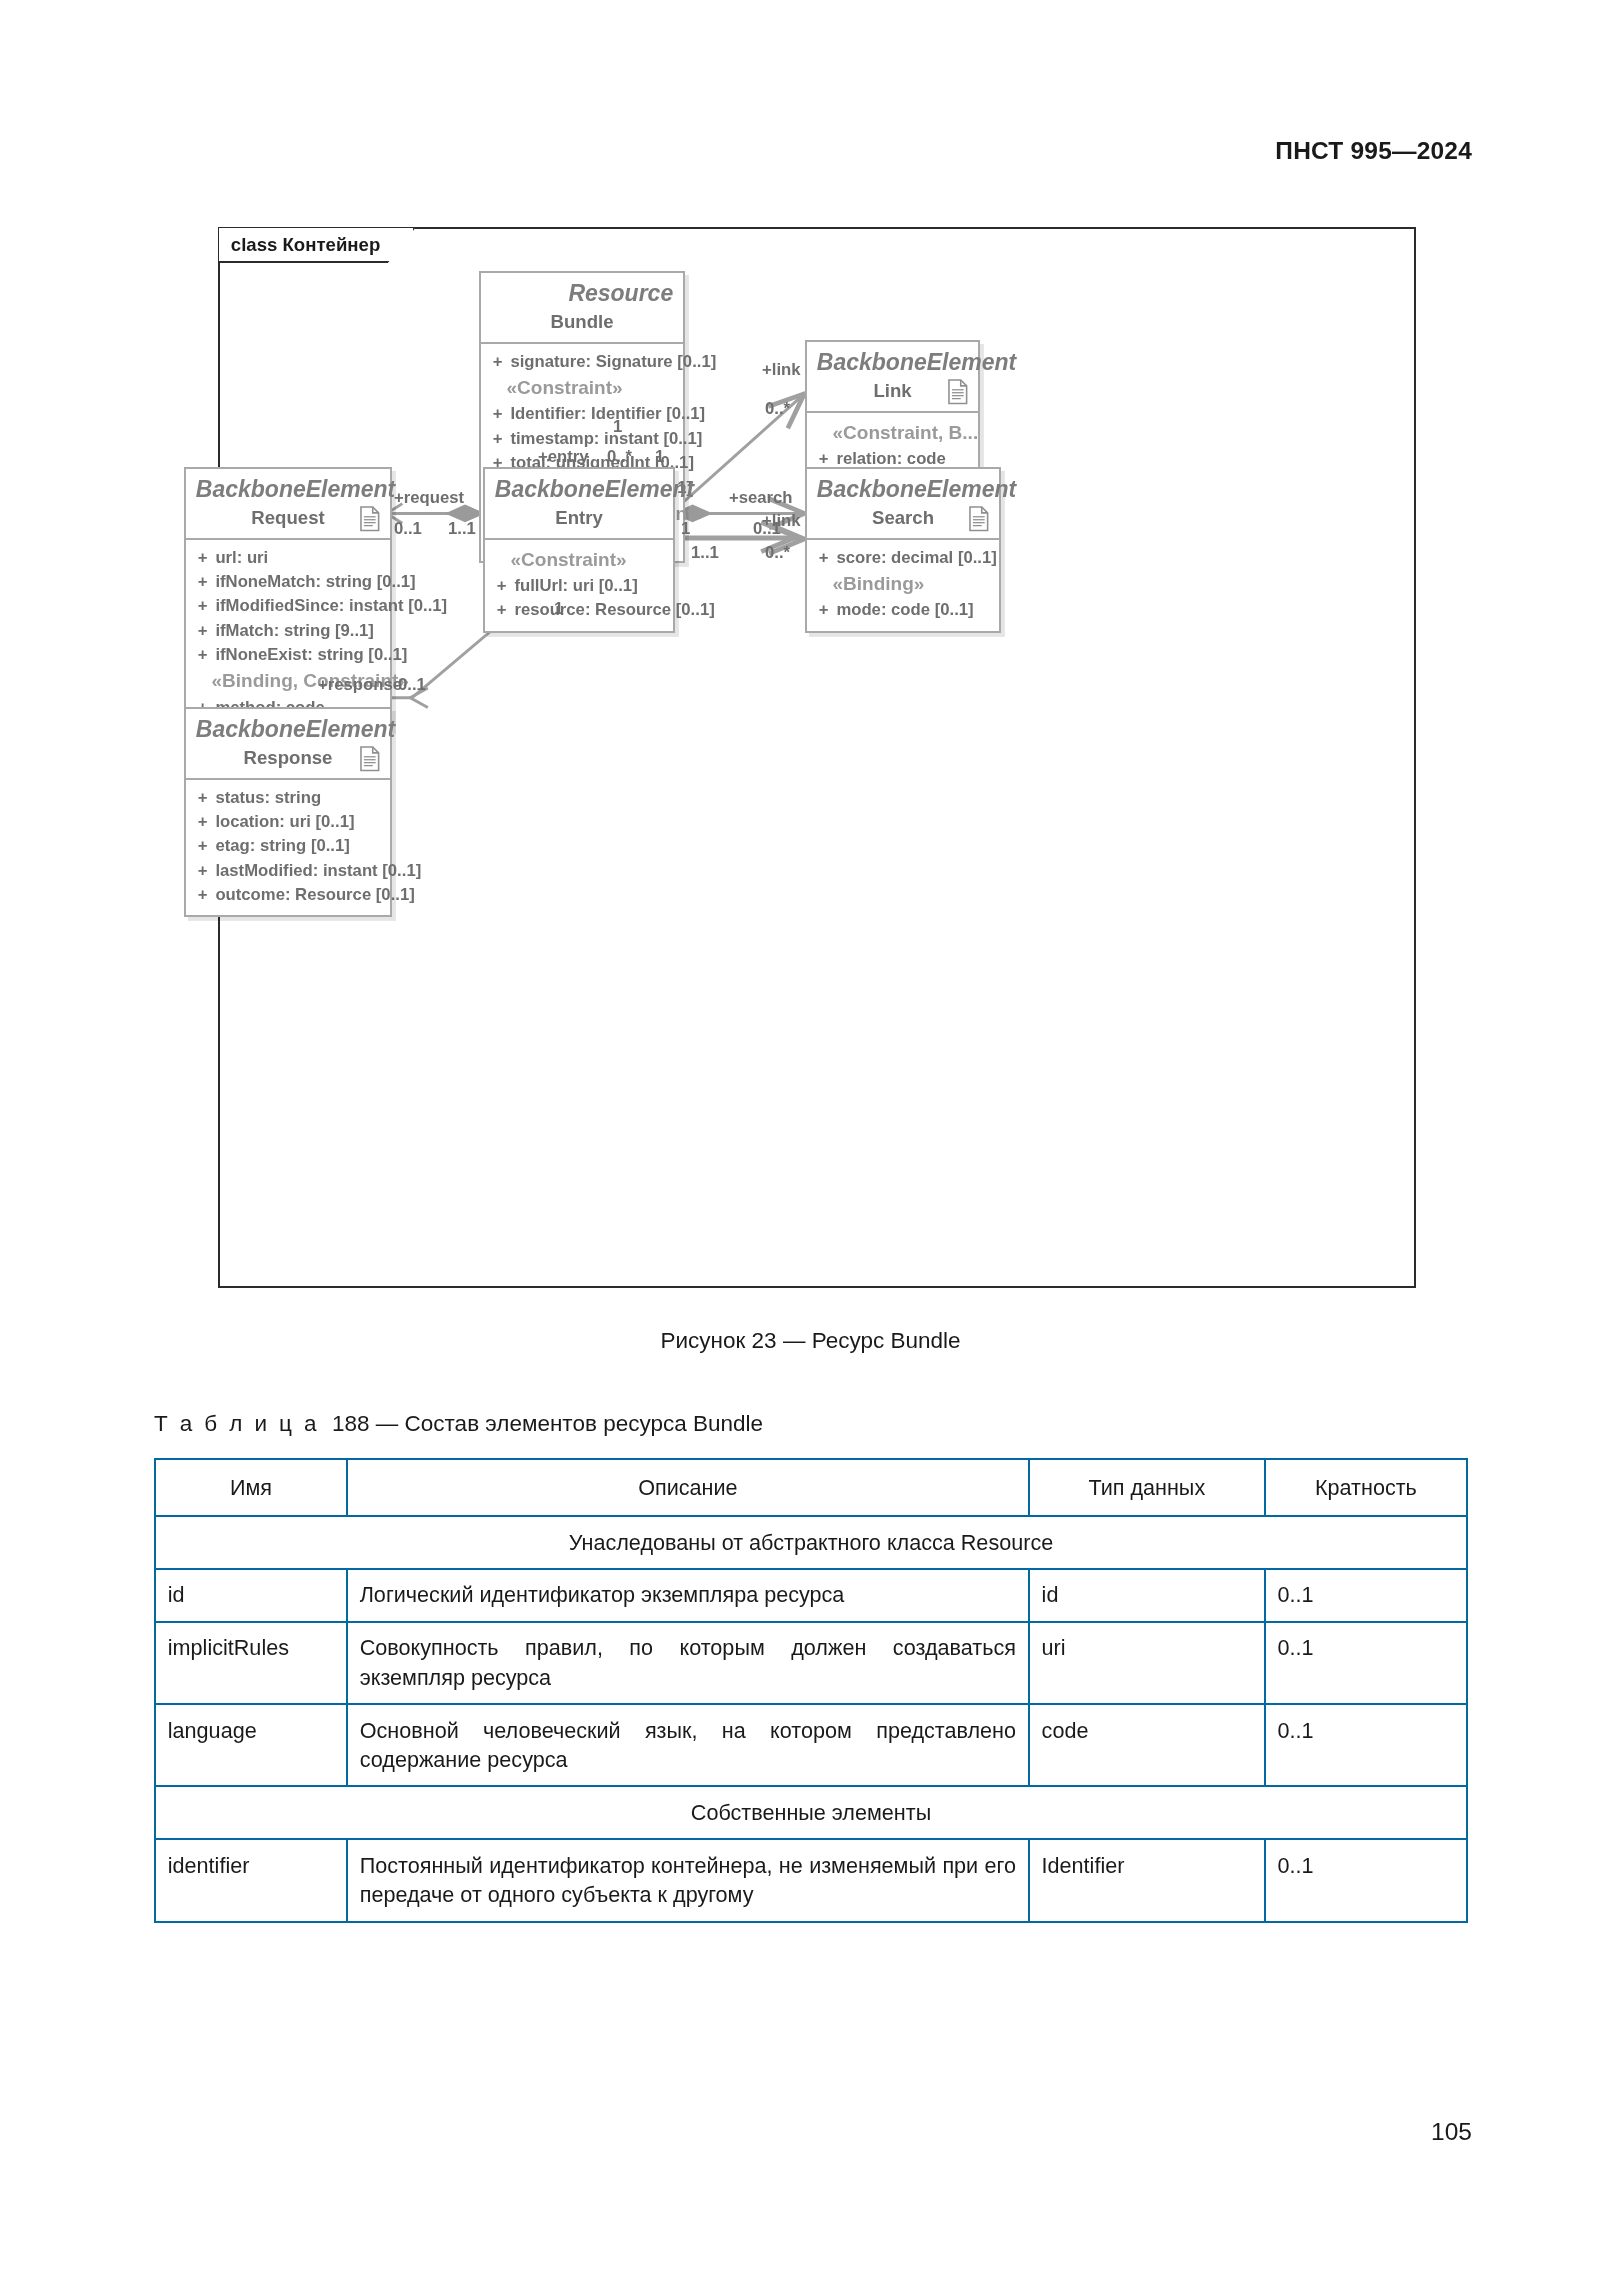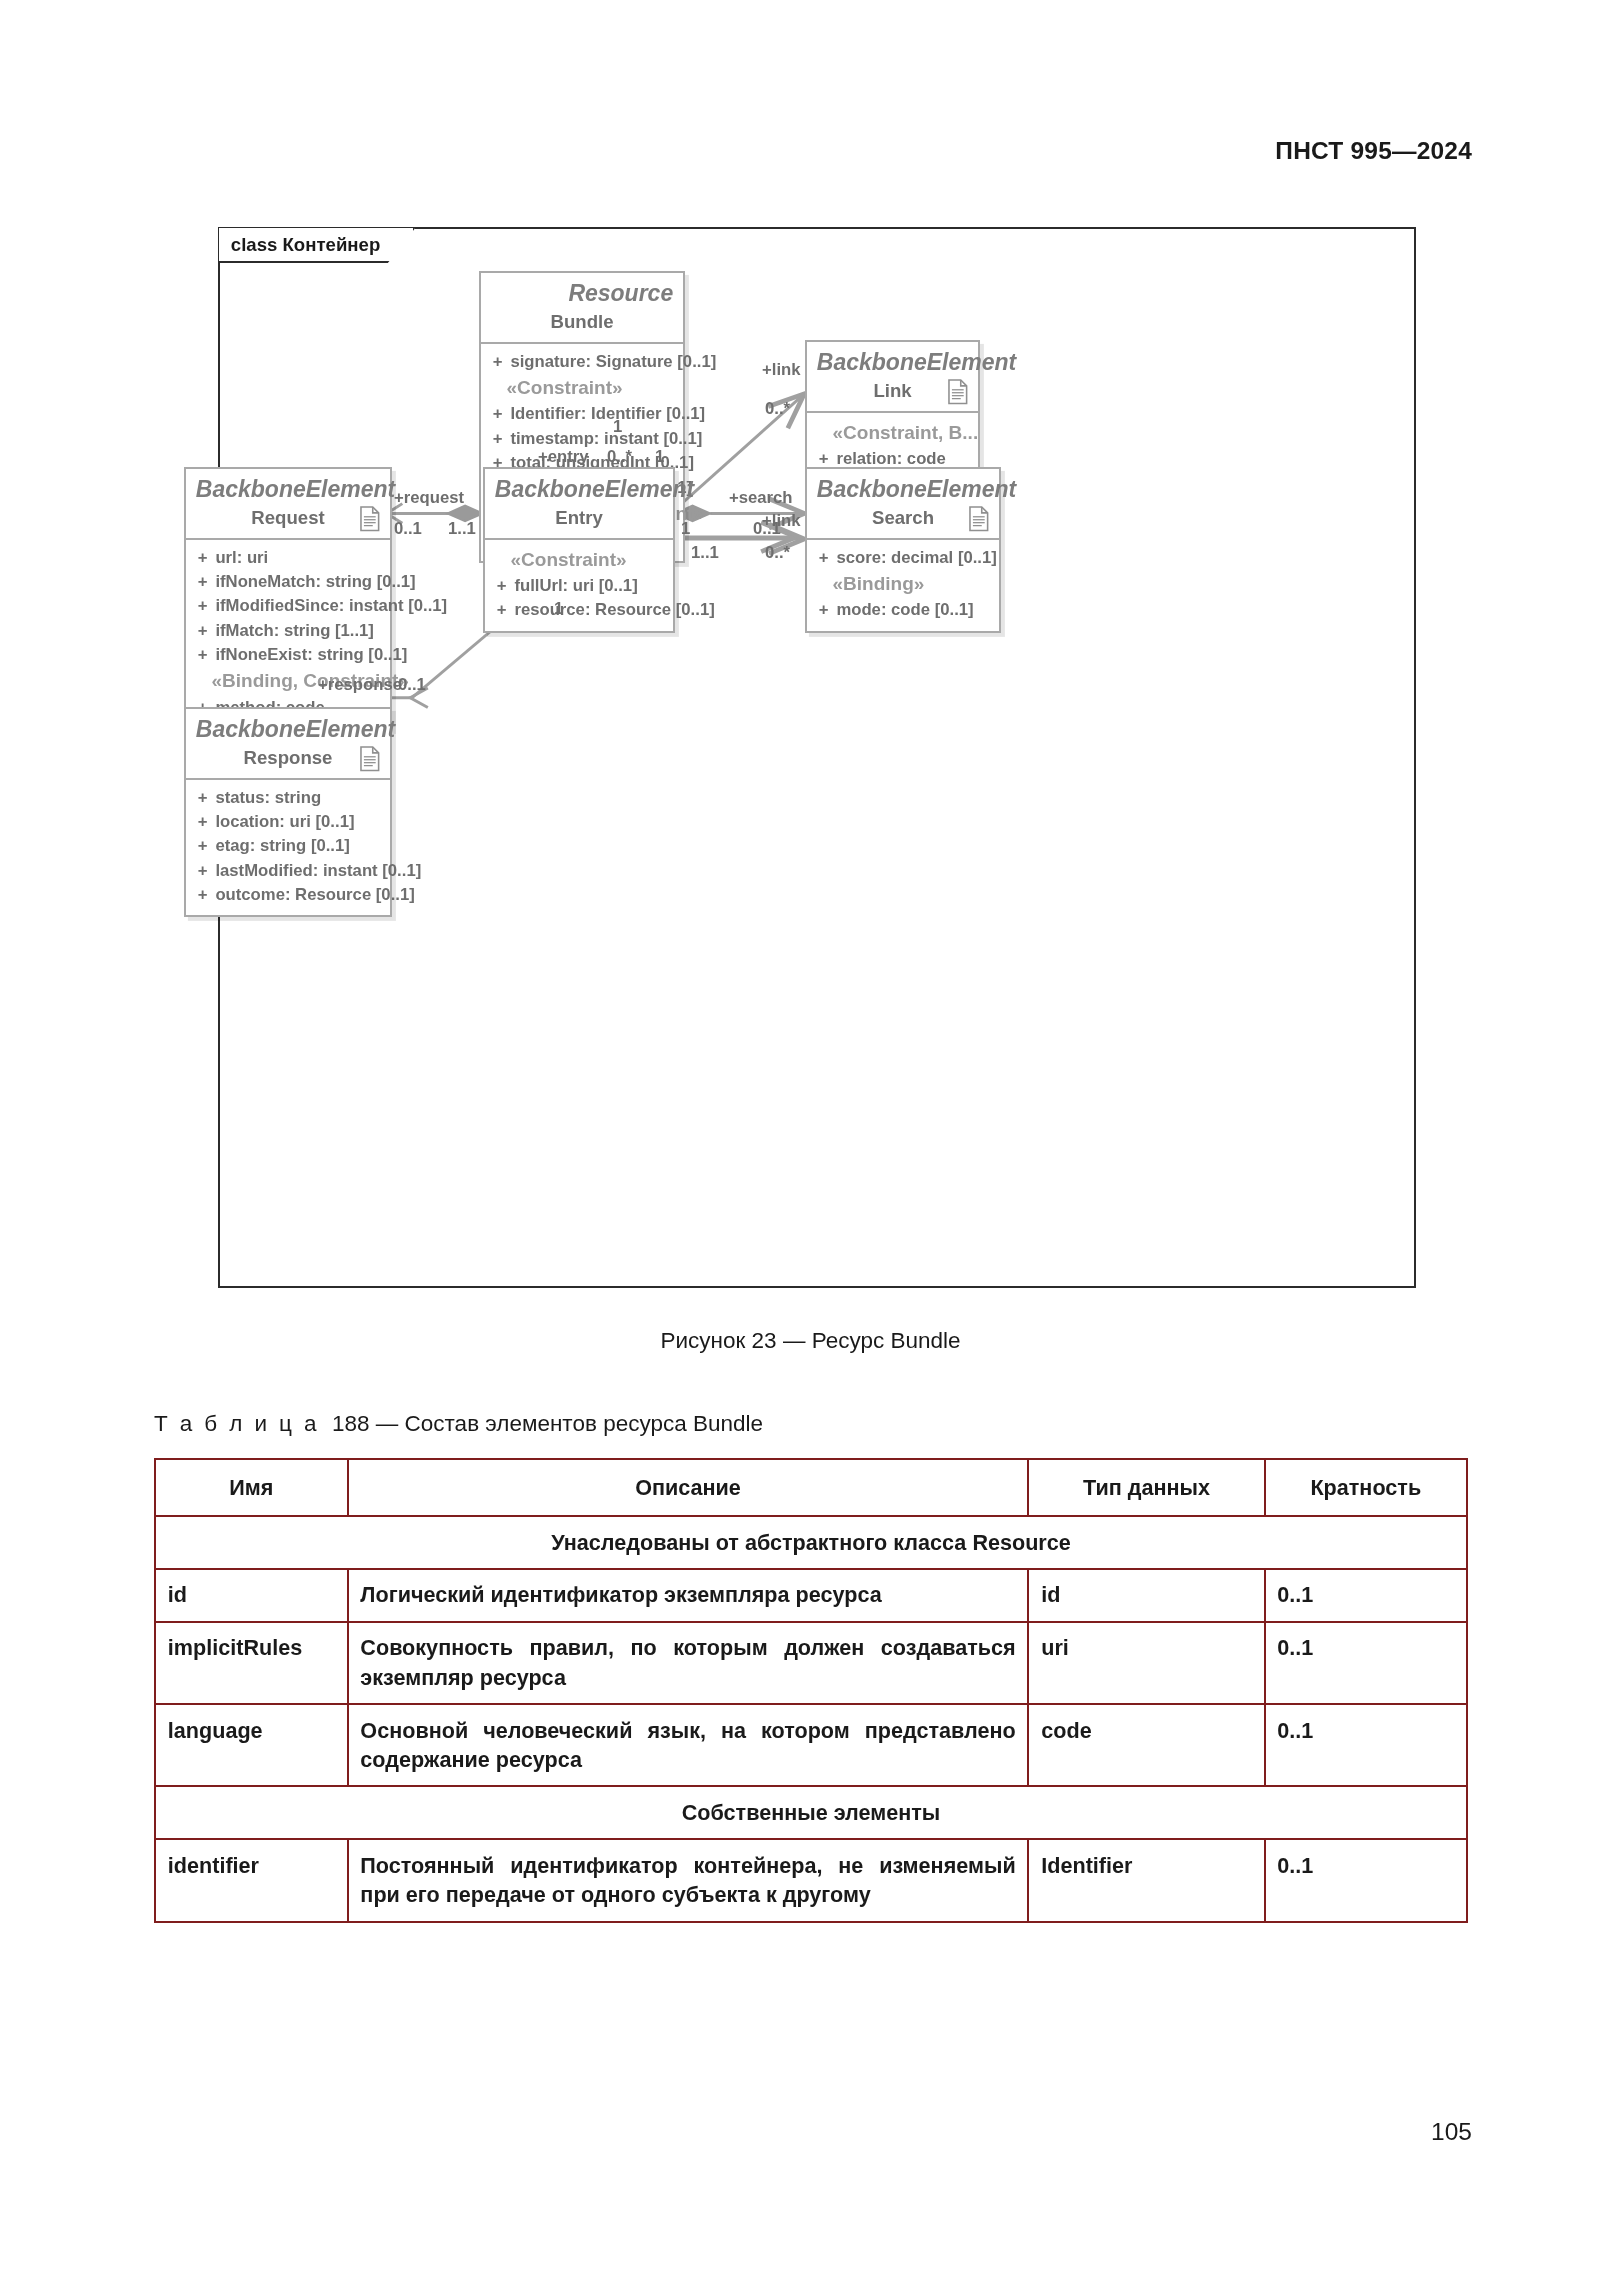--- a/index.html
+++ b/index.html
@@ -177,24 +177,24 @@
   .data-table {
     position: absolute;
     top: 1458px;
     left: 154px;
     width: 1314px;
     border-collapse: collapse;
     font-size: 21.6px;
   }
   .data-table th,
   .data-table td {
-    border: 2px solid #7f1d1d;
+    border: 2px solid #0369a1;
     padding: 10.8px 11.8px;
     vertical-align: top;
-    font-weight: bold;
+    font-weight: normal;
     line-height: 1.36;
   }
   .data-table th {
     text-align: center;
     padding-top: 12.7px;
     padding-bottom: 12.7px;
   }
   .col-name  { width: 169px; }
   .col-desc  { width: 686px; }
   .col-type  { width: 218px; }
@@ -355,21 +355,21 @@
       <div class="attr-row">
           <span class="attr-vis">+</span>
           <span class="attr-text">ifNoneMatch: string [0..1]</span>
         </div>
       <div class="attr-row">
           <span class="attr-vis">+</span>
           <span class="attr-text">ifModifiedSince: instant [0..1]</span>
         </div>
       <div class="attr-row">
           <span class="attr-vis">+</span>
-          <span class="attr-text">ifMatch: string [1..1]</span>
+          <span class="attr-text">ifMatch: string [9..1]</span>
         </div>
       <div class="attr-row">
           <span class="attr-vis">+</span>
           <span class="attr-text">ifNoneExist: string [0..1]</span>
         </div>
       <div class="stereo-row">«Binding, Constraint»</div>
       <div class="attr-row">
           <span class="attr-vis">+</span>
           <span class="attr-text">method: code</span>
         </div>

